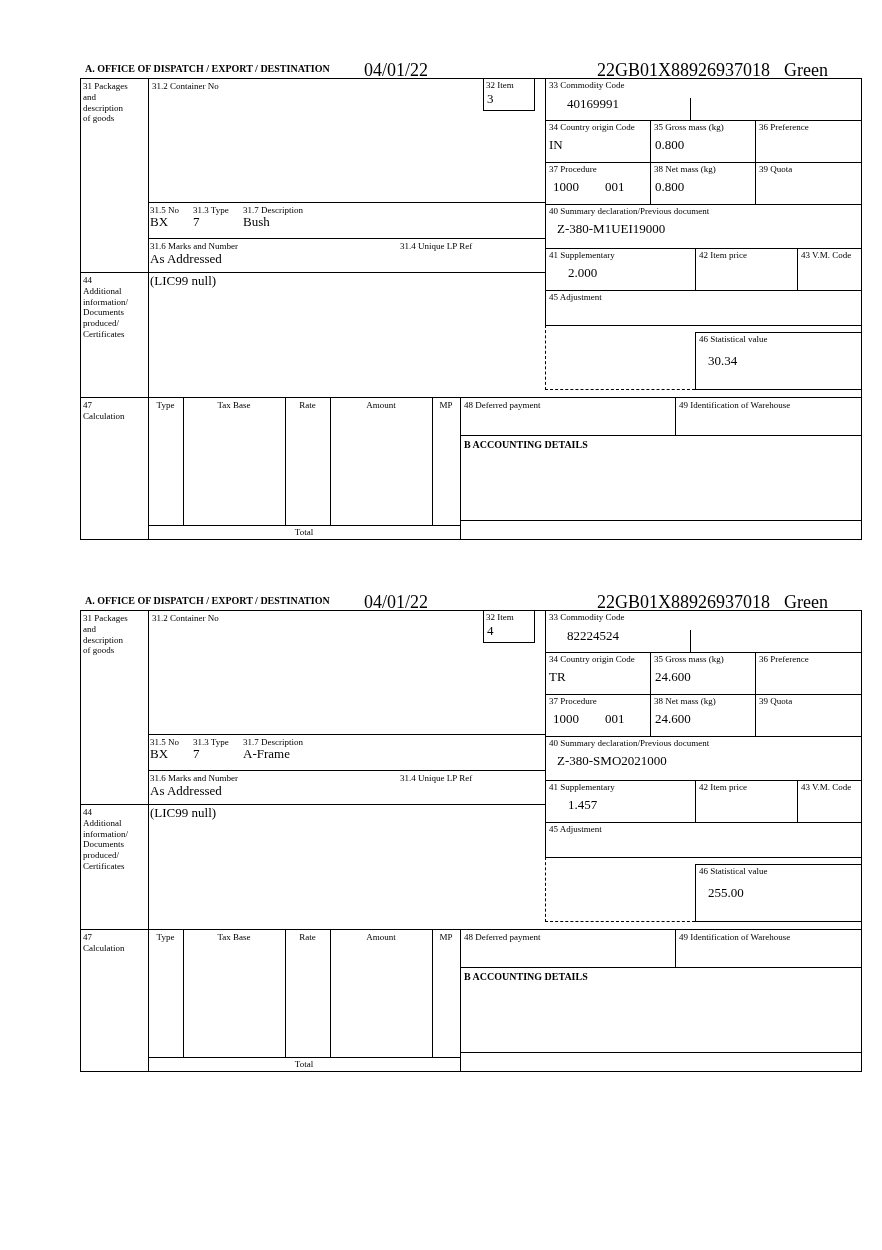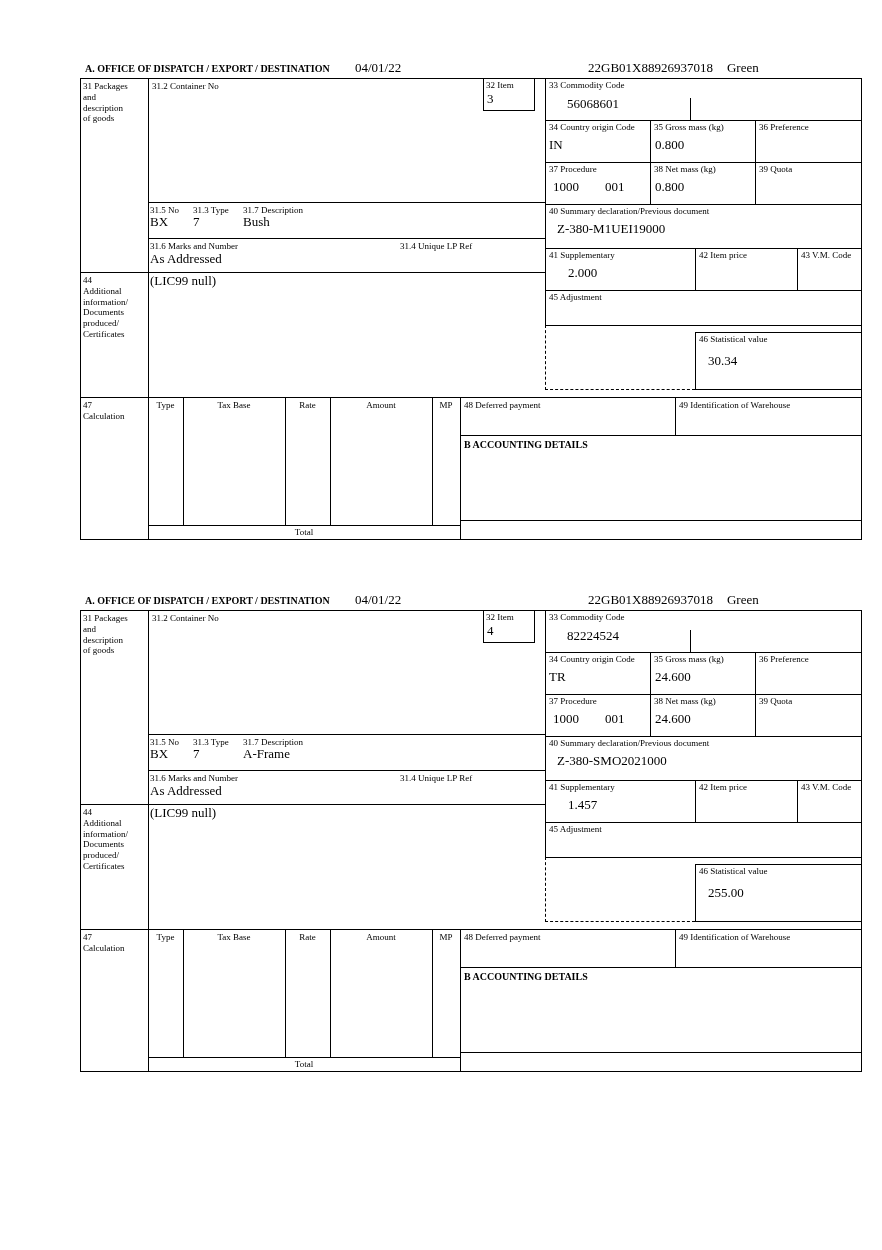--- a/index.html
+++ b/index.html
@@ -6,21 +6,21 @@
   html,body { background:#ffffff; }
   body {
     width:882px; height:1250px; position:relative; overflow:hidden;
     font-family:"Liberation Serif","DejaVu Serif",serif; color:#000;
   }
   #sections { padding-top:60px; }
   .section { position:relative; width:792px; height:532px; margin-left:80px; }
   .lbl  { position:absolute; font-size:9px; line-height:1.2; white-space:nowrap; }
   .wrap { white-space:pre-line; }
   .val  { position:absolute; font-size:13px; line-height:1.1; white-space:nowrap; }
-  .hdr  { position:absolute; font-size:13px; white-space:nowrap; }
+  .hdr  { position:absolute; font-size:18px; white-space:nowrap;margin-left:9px; }
   .bold { font-weight:bold; font-size:10px; }
   .box  { position:absolute; border:1px solid #000; }
   .hline{ position:absolute; border-top:1px solid #000; height:0; }
   .vline{ position:absolute; border-left:1px solid #000; width:0; }
   .dash { position:absolute; border-left:1px dashed #000; border-bottom:1px dashed #000; }
   .colh { position:absolute; font-size:9px; text-align:center; }
 </style>
 </head>
 <body>
 
@@ -51,21 +51,21 @@
   <div class="hline" style="left:465px;top:188px;width:317px"></div>
   <div class="hline" style="left:465px;top:230px;width:317px"></div>
   <div class="hline" style="left:465px;top:265px;width:317px"></div>
   <div class="vline" style="left:570px;top:60px;height:84px"></div>
   <div class="vline" style="left:675px;top:60px;height:84px"></div>
   <div class="vline" style="left:610px;top:38px;height:22px"></div>
   <div class="vline" style="left:615px;top:188px;height:42px"></div>
   <div class="vline" style="left:717px;top:188px;height:42px"></div>
 
   <div class="lbl" style="left:469px;top:20px">33 Commodity Code</div>
-  <div class="val" style="left:487px;top:37px">56068601</div>
+  <div class="val" style="left:487px;top:37px">40169991</div>
 
   <div class="lbl" style="left:469px;top:62px">34 Country origin Code</div>
   <div class="val" style="left:469px;top:78px">IN</div>
   <div class="lbl" style="left:574px;top:62px">35 Gross mass (kg)</div>
   <div class="val" style="left:575px;top:78px">0.800</div>
   <div class="lbl" style="left:679px;top:62px">36 Preference</div>
 
   <div class="lbl" style="left:469px;top:104px">37 Procedure</div>
   <div class="val" style="left:473px;top:120px"><span>1000</span><span style="margin-left:26px">001</span></div>
   <div class="lbl" style="left:574px;top:104px">38 Net mass (kg)</div>

